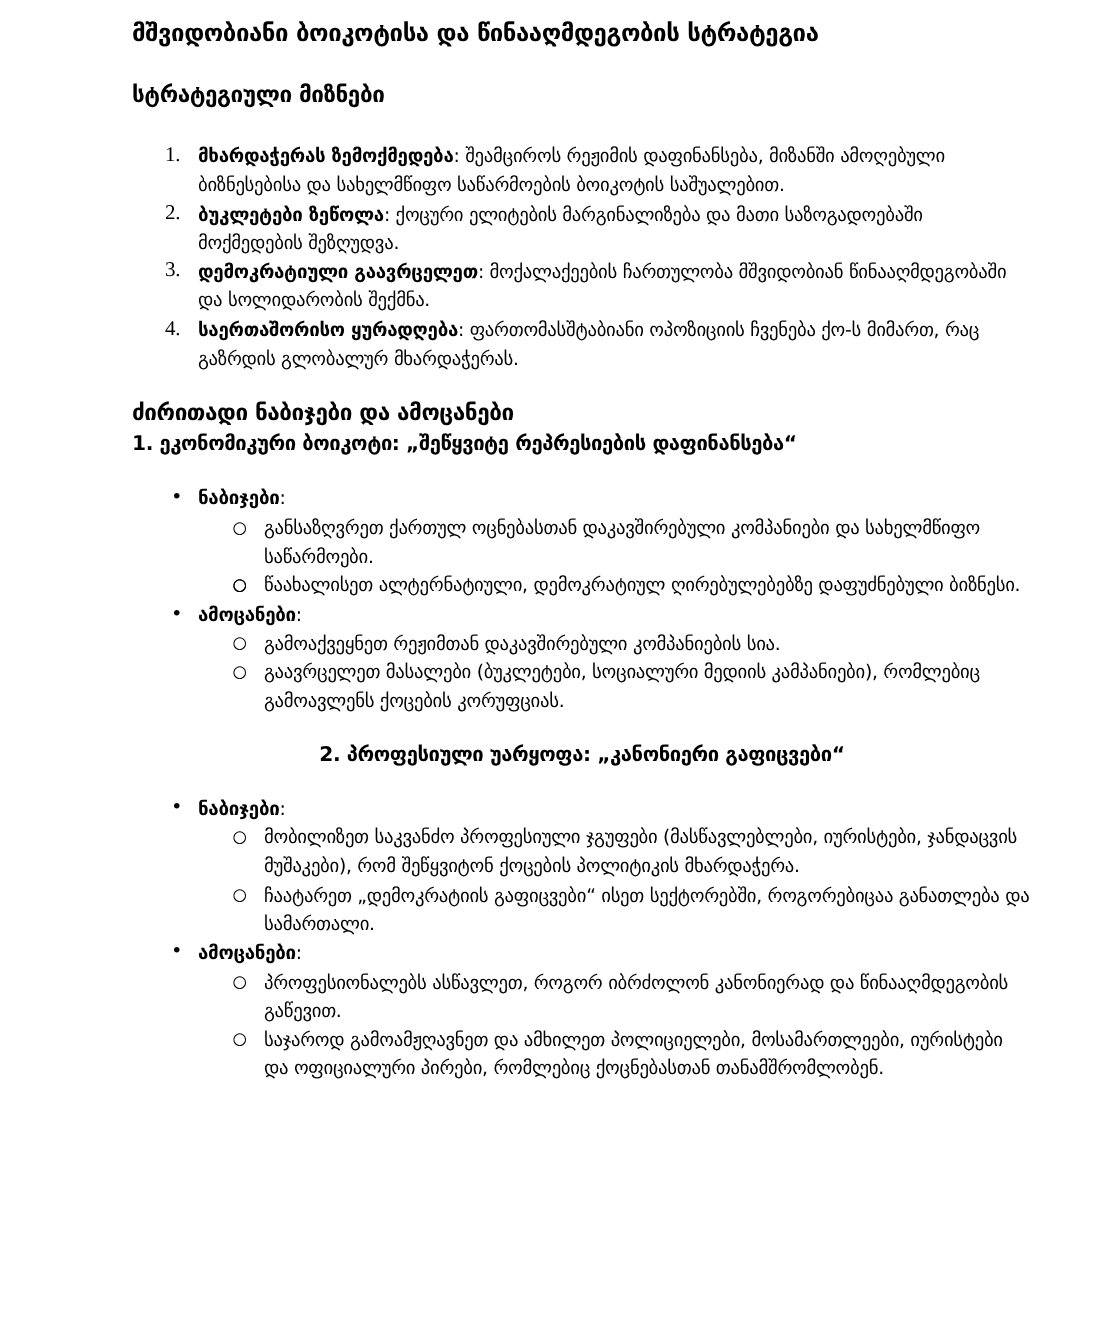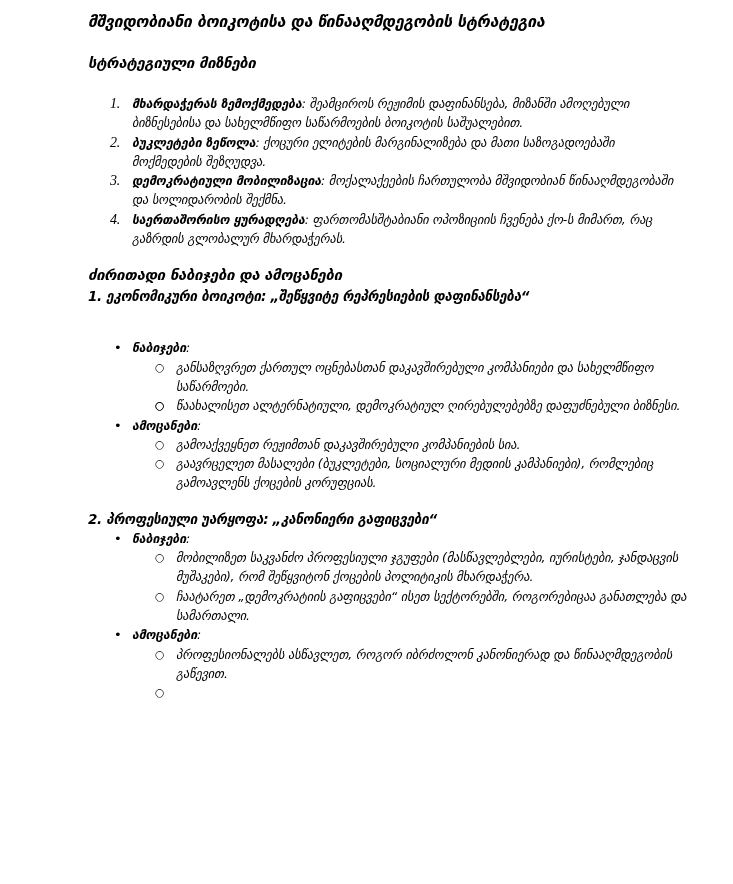--- a/index.html
+++ b/index.html
@@ -2,21 +2,21 @@
 <html><head>
 <meta charset="utf-8">
 <style>
   html, body { margin: 0; padding: 0; background: #ffffff; }
   body {
     width: 733px; height: 884px; overflow: hidden;
     font-family: "DejaVu Sans", "Liberation Sans", sans-serif;
     color: #000;
     position: relative;
   }
-  .page { position: absolute; left: 88px; top: 10px; width: 600px; font-style: italic; }
+  .page { position: absolute; left: 88px; top: 10px; width: 600px; }
   h1 {
     font-size: 16px; font-weight: bold; margin: 0; line-height: 24px;
     letter-spacing: -0.3px;
   }
   h2 {
     font-size: 15px; font-weight: bold; margin: 0; line-height: 22px;
     letter-spacing: -0.3px;
   }
   h3 {
     font-size: 13.5px; font-weight: bold; margin: 0; line-height: 20px;
@@ -58,31 +58,31 @@
     <li>
       <span class="num">1.</span>
       <b>მხარდაჭერას ზემოქმედება</b><span>: შეამციროს რეჟიმის დაფინანსება, მიზანში ამოღებული ბიზნესებისა და სახელმწიფო საწარმოების ბოიკოტის საშუალებით.</span>
     </li>
     <li>
       <span class="num">2.</span>
       <b>ბუკლეტები ზეწოლა</b><span>: ქოცური ელიტების მარგინალიზება და მათი საზოგადოებაში მოქმედების შეზღუდვა.</span>
     </li>
     <li>
       <span class="num">3.</span>
-      <b>დემოკრატიული მობილიზაცია</b><span>: მოქალაქეების ჩართულობა მშვიდობიან წინააღმდეგობაში და სოლიდარობის შექმნა.</span>
+      <b>დემოკრატიული გაავრცელეთ</b><span>: მოქალაქეების ჩართულობა მშვიდობიან წინააღმდეგობაში და სოლიდარობის შექმნა.</span>
     </li>
     <li>
       <span class="num">4.</span>
       <b>საერთაშორისო ყურადღება</b><span>: ფართომასშტაბიანი ოპოზიციის ჩვენება ქო-ს მიმართ, რაც გაზრდის გლობალურ მხარდაჭერას.</span>
     </li>
   </ol>
 
   <h2 style="margin-bottom:0;">ძირითადი ნაბიჯები და ამოცანები</h2>
 
-  <h3 style="margin-bottom:32px;">1. ეკონომიკური ბოიკოტი: „შეწყვიტე რეპრესიების დაფინანსება“</h3>
+  <h3 style="margin-bottom:16px;">1. ეკონომიკური ბოიკოტი: „შეწყვიტე რეპრესიების დაფინანსება“</h3>
 
   <ul class="bullets body-text" style="margin-bottom:16px;">
     <li>
       <span class="dot">•</span>
       <b>ნაბიჯები</b><span>:</span>
       <ul class="sub">
         <li><span class="circ">○</span><span>განსაზღვრეთ ქართულ ოცნებასთან დაკავშირებული კომპანიები და სახელმწიფო საწარმოები.</span></li>
         <li><span class="circ">○</span></li>
         <li><span class="circ">○</span><span>წაახალისეთ ალტერნატიული, დემოკრატიულ ღირებულებებზე დაფუძნებული ბიზნესი.</span></li>
       </ul>
@@ -90,34 +90,34 @@
     <li>
       <span class="dot">•</span>
       <b>ამოცანები</b><span>:</span>
       <ul class="sub">
         <li><span class="circ">○</span><span>გამოაქვეყნეთ რეჟიმთან დაკავშირებული კომპანიების სია.</span></li>
         <li><span class="circ">○</span><span>გაავრცელეთ მასალები (ბუკლეტები, სოციალური მედიის კამპანიები), რომლებიც გამოავლენს ქოცების კორუფციას.</span></li>
       </ul>
     </li>
   </ul>
 
-  <h3 style="">2. პროფესიული უარყოფა: „კანონიერი გაფიცვები“</h3>
+  <h3 style="margin-bottom:16px;text-align:center;">2. პროფესიული უარყოფა: „კანონიერი გაფიცვები“</h3>
 
   <ul class="bullets body-text">
     <li>
       <span class="dot">•</span>
       <b>ნაბიჯები</b><span>:</span>
       <ul class="sub">
         <li><span class="circ">○</span><span>მობილიზეთ საკვანძო პროფესიული ჯგუფები (მასწავლებლები, იურისტები, ჯანდაცვის მუშაკები), რომ შეწყვიტონ ქოცების პოლიტიკის მხარდაჭერა.</span></li>
         <li><span class="circ">○</span><span>ჩაატარეთ „დემოკრატიის გაფიცვები“ ისეთ სექტორებში, როგორებიცაა განათლება და სამართალი.</span></li>
       </ul>
     </li>
     <li>
       <span class="dot">•</span>
       <b>ამოცანები</b><span>:</span>
       <ul class="sub">
         <li><span class="circ">○</span><span>პროფესიონალებს ასწავლეთ, როგორ იბრძოლონ კანონიერად და წინააღმდეგობის გაწევით.</span></li>
-        <li><span class="circ">○</span></li>
+        <li><span class="circ">○</span><span>საჯაროდ გამოამჟღავნეთ და ამხილეთ პოლიციელები, მოსამართლეები, იურისტები და ოფიციალური პირები, რომლებიც ქოცნებასთან თანამშრომლობენ.</span></li>
       </ul>
     </li>
   </ul>
 
 </div>
 
 </body></html>

